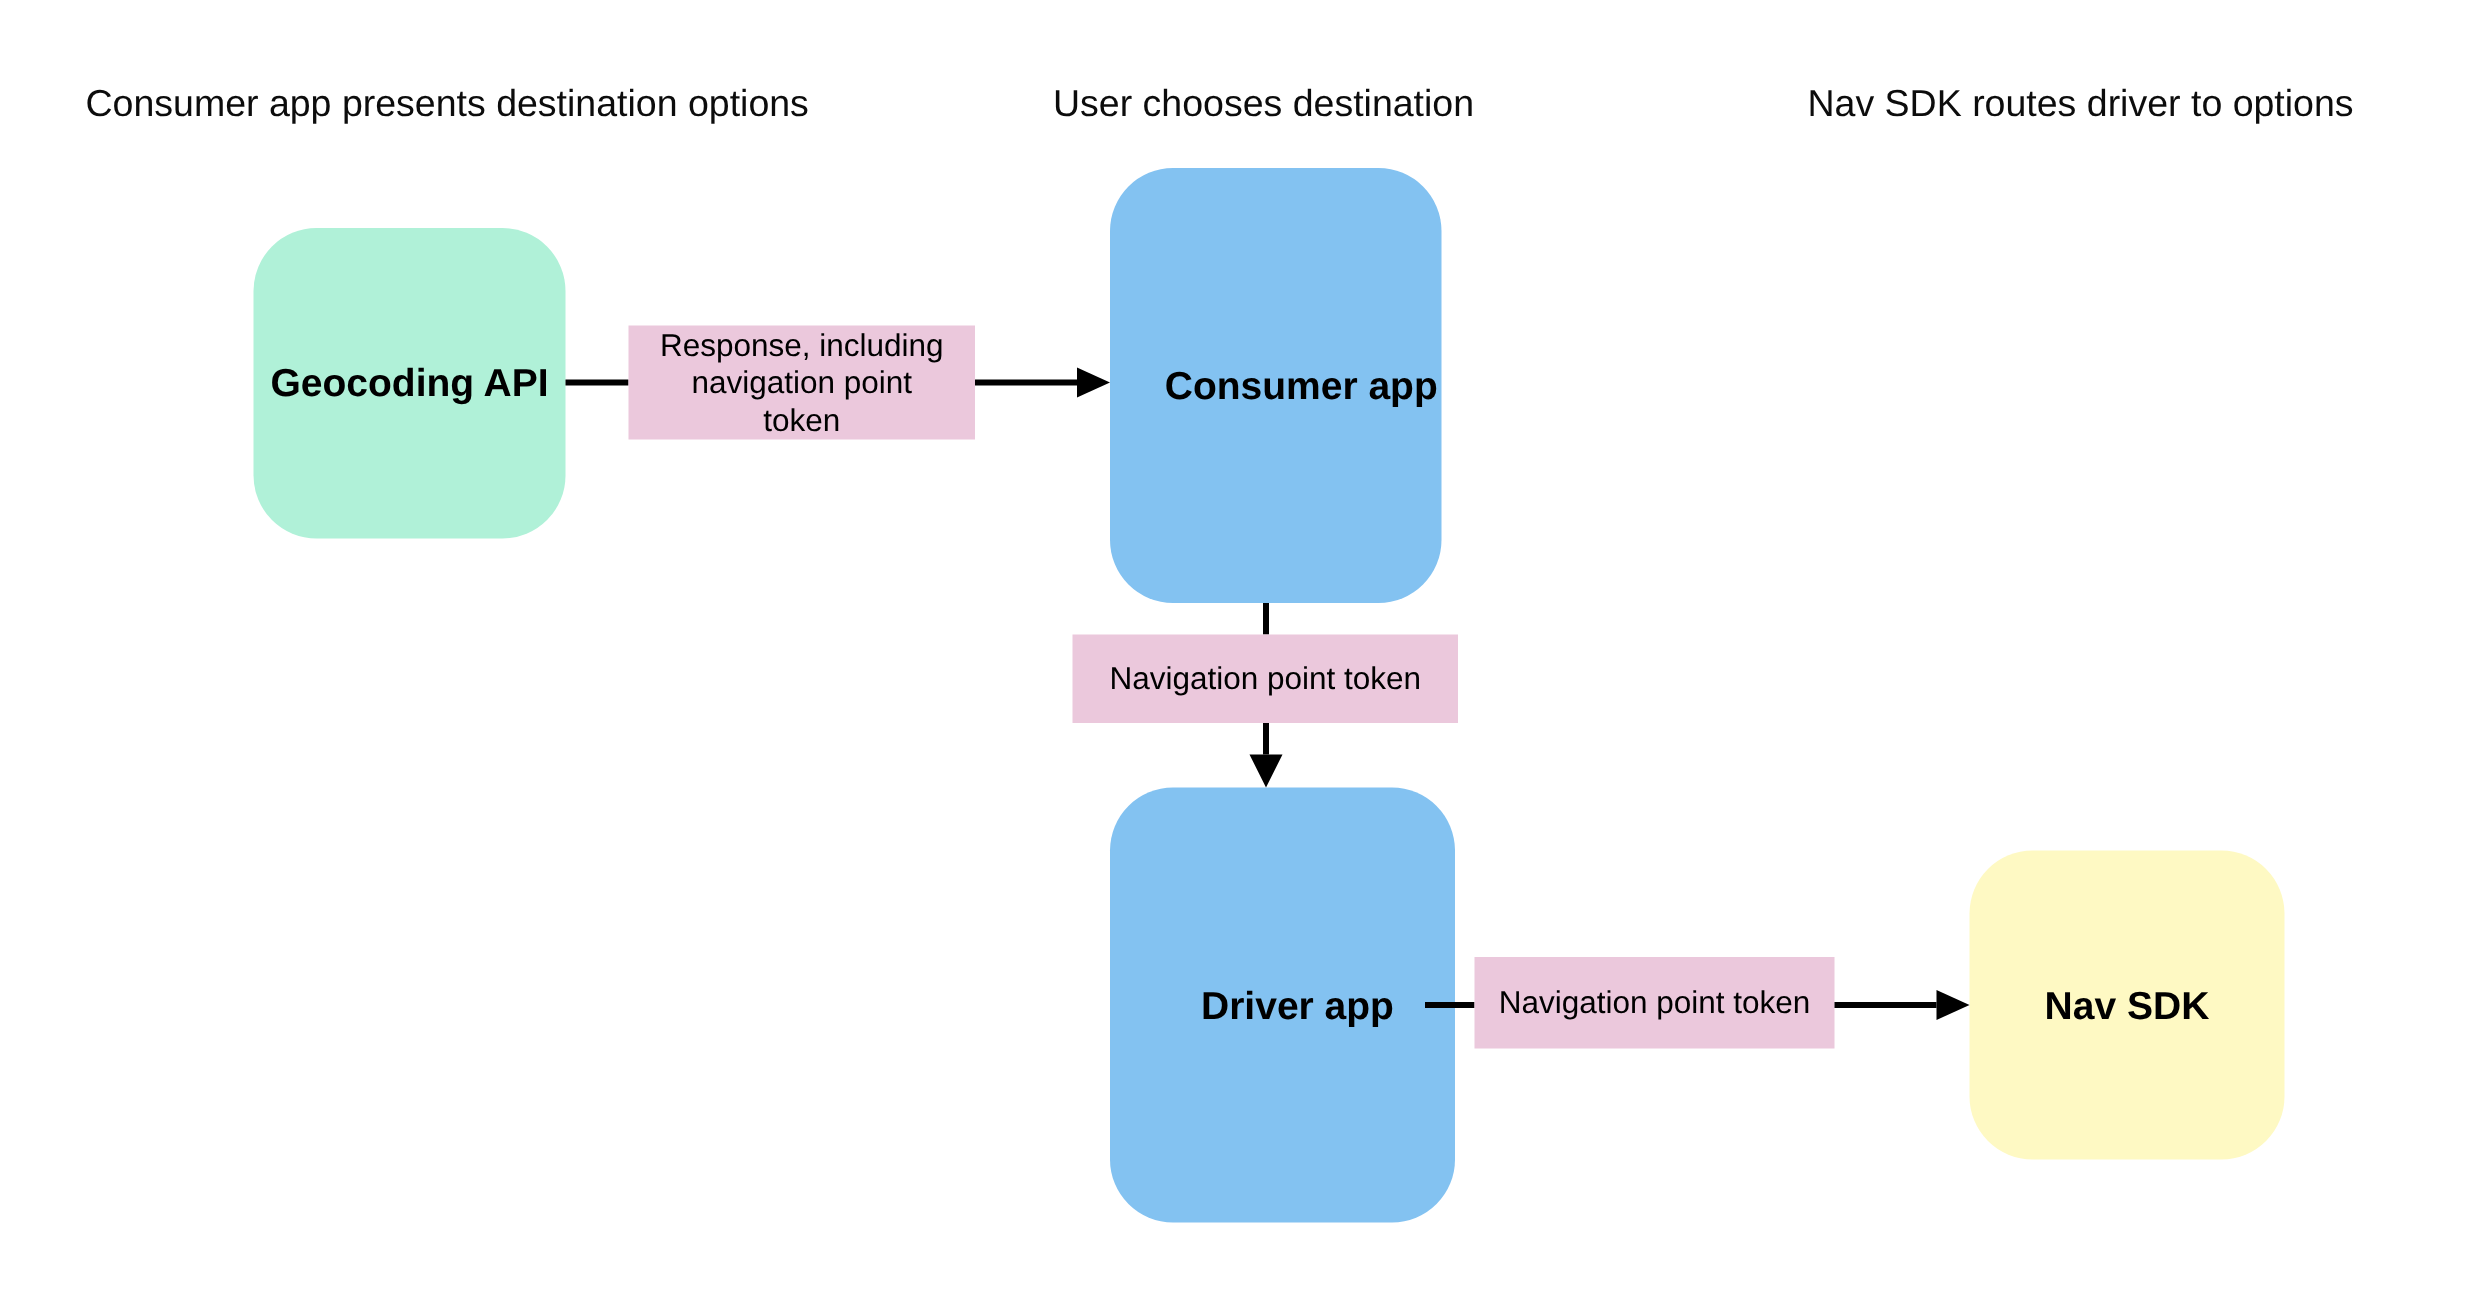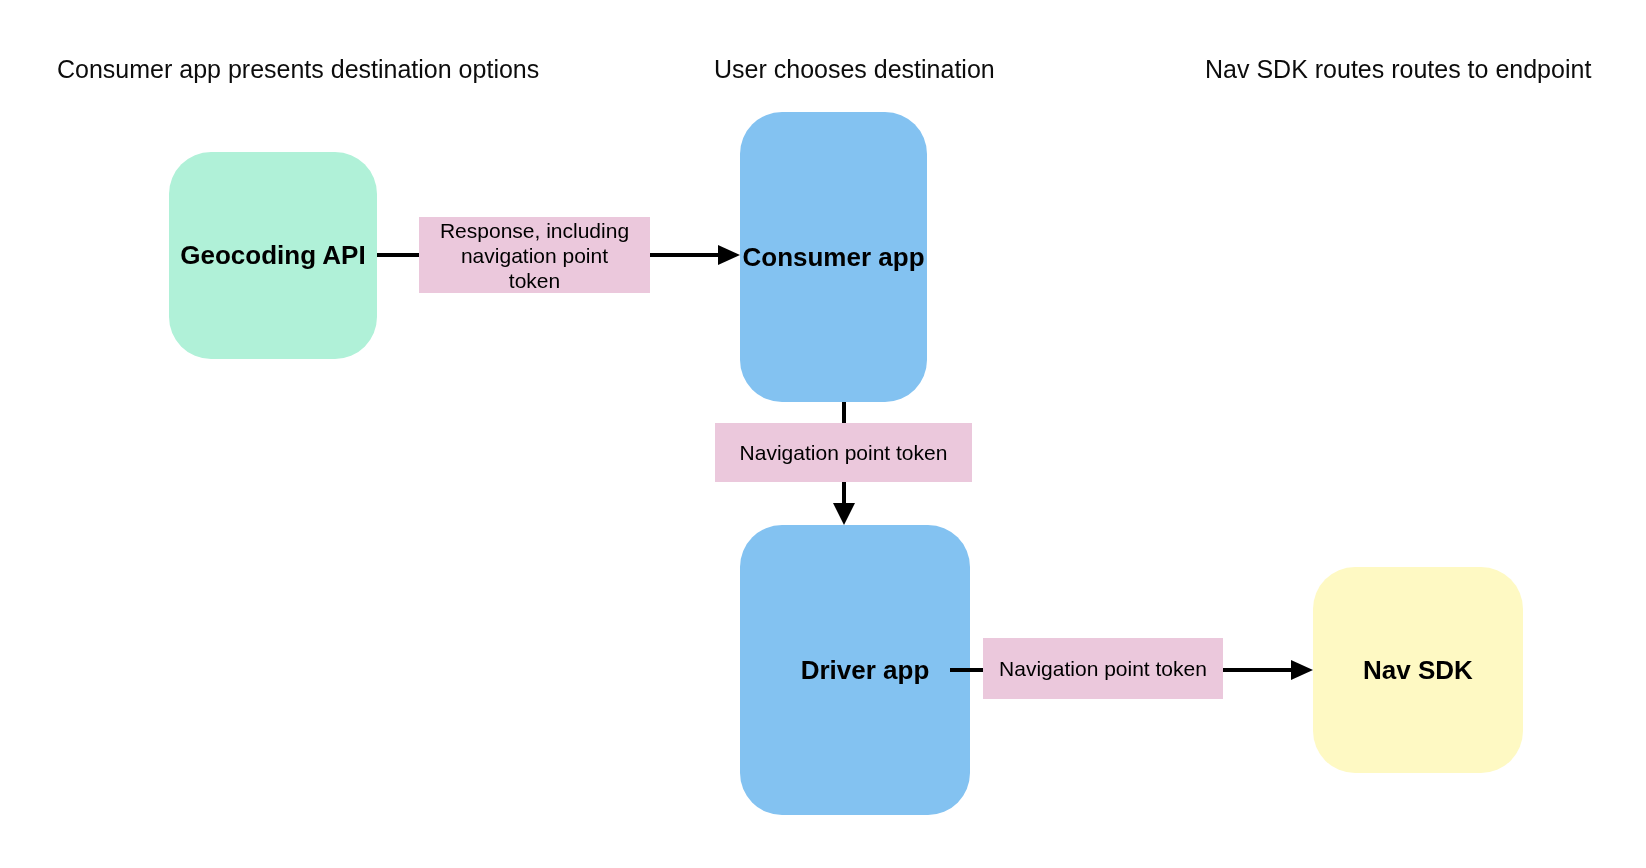--- a/index.html
+++ b/index.html
@@ -13,39 +13,39 @@
   }
   .lane-header {
     position: absolute;
     top: 54px;
     font-size: 25px;
     line-height: 30px;
     color: #0c0c0c;
     white-space: nowrap;
   }
   .lh-1 { left: 57px; }
-  .lh-2 { left: 702px; margin-left: 12px; }
+  .lh-2 { left: 702px; }
   .lh-3 { left: 1205px; }
 
   .node {
     position: absolute;
     border-radius: 42px;
     display: flex;
     align-items: center;
     justify-content: center;
     text-align: center;
   }
   .node-label {
     font-size: 26px;
     font-weight: bold;
     color: #000000;
     white-space: nowrap;
   }
   .node-geocoding { left: 169px; top: 152px; width: 208px; height: 207px; }
-  .node-consumer  { left: 740px; top: 112px; width: 187px; height: 290px; }
+  .node-consumer  { left: 740px; top: 112px; width: 187px; height: 290px; padding-left: 34px; }
   .node-driver    { left: 740px; top: 525px; width: 210px; height: 290px; padding-left: 20px; }
   .node-navsdk    { left: 1313px; top: 567px; width: 210px; height: 206px; }
 
   .edge-label {
     position: absolute;
     display: flex;
     align-items: center;
     justify-content: center;
     text-align: center;
     font-size: 21px;
@@ -84,21 +84,21 @@
   .ah-2 { left: 833px; top: 503px; }
   .ah-3 { left: 1291px; top: 660px; }
 </style>
 </head>
 <body>
 
 <div class="diagram">
 
   <div class="lane-header lh-1">Consumer app presents destination options</div>
   <div class="lane-header lh-2">User chooses destination</div>
-  <div class="lane-header lh-3">Nav SDK routes routes to endpoint</div>
+  <div class="lane-header lh-3">Nav SDK routes driver to options</div>
 
   <div class="node node-geocoding" style="background-color: rgb(176, 241, 216);">
     <span class="node-label">Geocoding API</span>
   </div>
 
   <div class="node node-consumer" style="background-color: rgb(131, 194, 241);">
     <span class="node-label">Consumer app</span>
   </div>
 
   <div class="node node-driver" style="background-color: rgb(131, 194, 241);">

